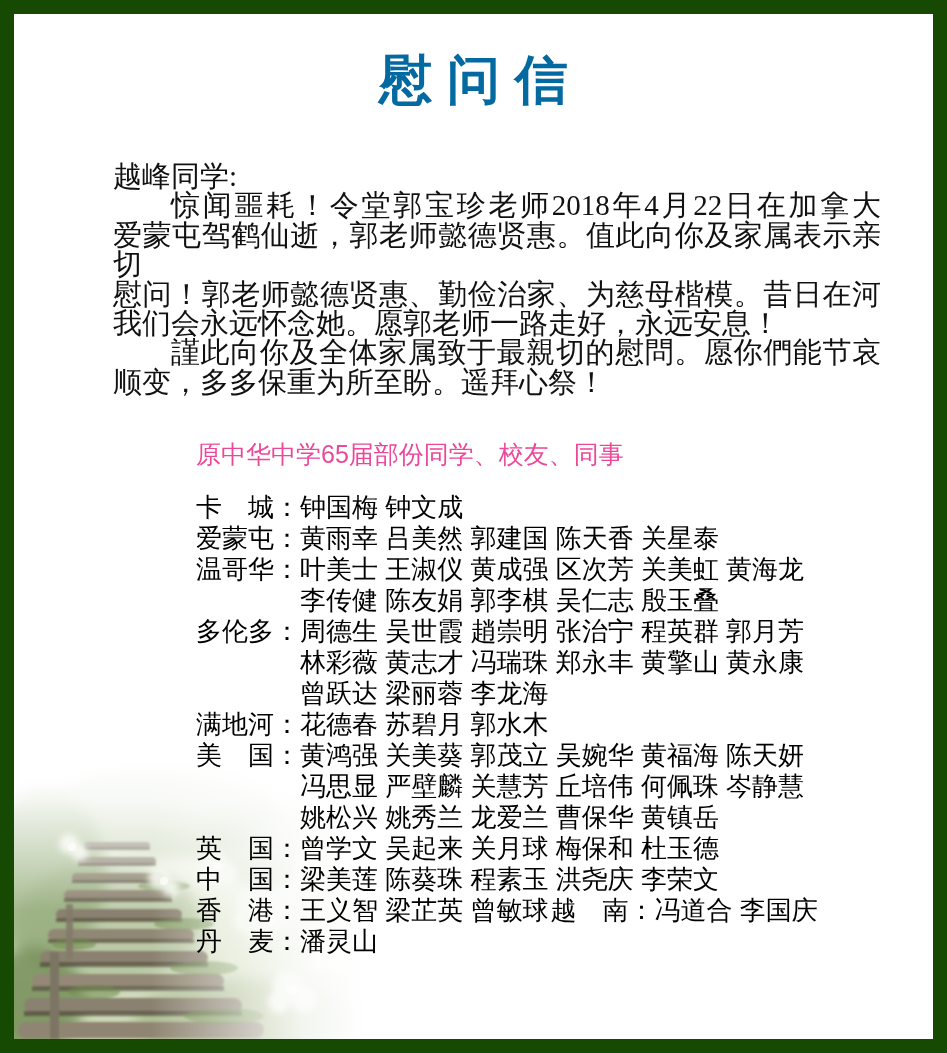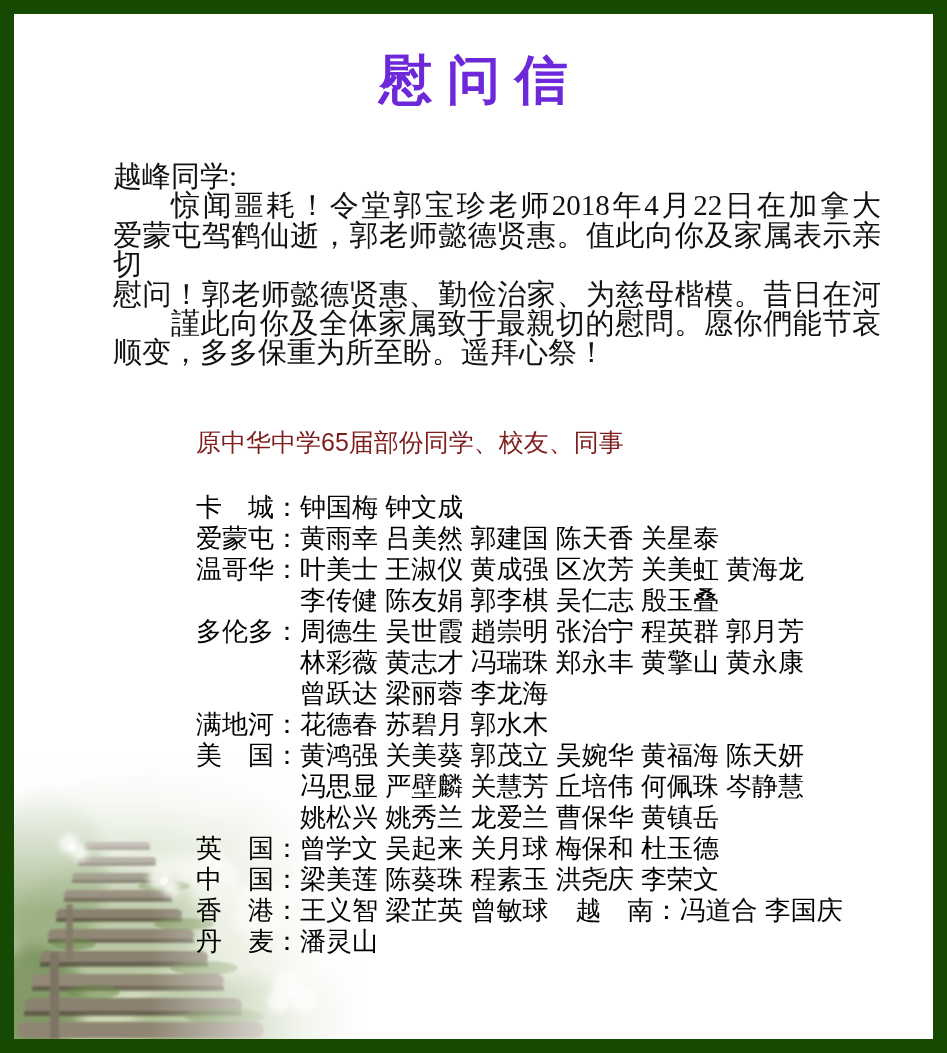--- a/index.html
+++ b/index.html
@@ -11,44 +11,44 @@
     border:14px solid #164a02;
     overflow:hidden;
     font-family:"Liberation Serif","DejaVu Serif",serif;
     color:#111111;
   }
   .title {
     position:absolute; top:36px; left:0; width:100%;
     margin:0; text-align:center;
     font-family:"Liberation Sans","DejaVu Sans",sans-serif;
     font-weight:bold; font-size:53px; line-height:1.15;
-    color:#6d28d9;
+    color:#0369a1;
     letter-spacing:0.28em; text-indent:0.28em;
   }
   .body-block {
     position:absolute; left:99px; top:148px; width:768px;
     font-size:29px; line-height:29.4px;
   }
   .bline { margin:0; }
   .just { text-align:justify; text-align-last:justify; }
   .ind  { text-indent:2em; }
   .signature {
-    position:absolute; left:182px; top:412px;
+    position:absolute; left:182px; top:424px;
     font-family:"Liberation Sans","DejaVu Sans",sans-serif;
-    font-size:25px; color:#7f1d1d;
+    font-size:25px; color:#ec4899;
     z-index:2;
   }
   .roster {
     position:absolute; left:182px; top:478px;
     font-family:"Liberation Sans","DejaVu Sans",sans-serif;
     font-size:26px; line-height:31px; color:#000000;
     z-index:2; white-space:nowrap;
   }
   .nlabel { display:inline-block; width:104px; }
-  .nlabel.n2 { margin-left:27px; }
+  .nlabel.n2 { margin-left:2px; }
   .photo {
     position:absolute; left:0; bottom:0; width:360px; height:285px;
     z-index:1;
   }
   .photo svg { display:block; }
   .photo .fade {
     position:absolute; inset:0;
     background:
       linear-gradient(to bottom, #ffffff 0%, rgba(255,255,255,0.85) 16%, rgba(255,255,255,0) 55%),
       linear-gradient(to left, #ffffff 2%, rgba(255,255,255,0.85) 20%, rgba(255,255,255,0) 62%);
@@ -162,20 +162,21 @@
     <div class="fade"></div>
   </div>
 
   <h1 class="title">慰问信</h1>
 
   <div class="body-block">
     <p class="bline">越峰同学:</p>
     <p class="bline just ind">惊闻噩耗！令堂郭宝珍老师2018年4月22日在加拿大</p>
     <p class="bline just">爱蒙屯驾鹤仙逝，郭老师懿德贤惠。值此向你及家属表示亲切</p>
     <p class="bline just">慰问！郭老师懿德贤惠、勤俭治家、为慈母楷模。昔日在河</p>
+    <p class="bline">我们会永远怀念她。愿郭老师一路走好，永远安息！</p>
     <p class="bline just ind">謹此向你及全体家属致于最親切的慰問。愿你們能节哀</p>
     <p class="bline">顺变，多多保重为所至盼。遥拜心祭！</p>
   </div>
 
   <div class="signature">原中华中学65届部份同学、校友、同事</div>
 
   <div class="roster">
     <div class="nrow"><span class="nlabel">卡　城：</span><span class="nnames">钟国梅 钟文成</span></div>
     <div class="nrow"><span class="nlabel">爱蒙屯：</span><span class="nnames">黄雨幸 吕美然 郭建国 陈天香 关星泰</span></div>
     <div class="nrow"><span class="nlabel">温哥华：</span><span class="nnames">叶美士 王淑仪 黄成强 区次芳 关美虹 黄海龙</span></div>

